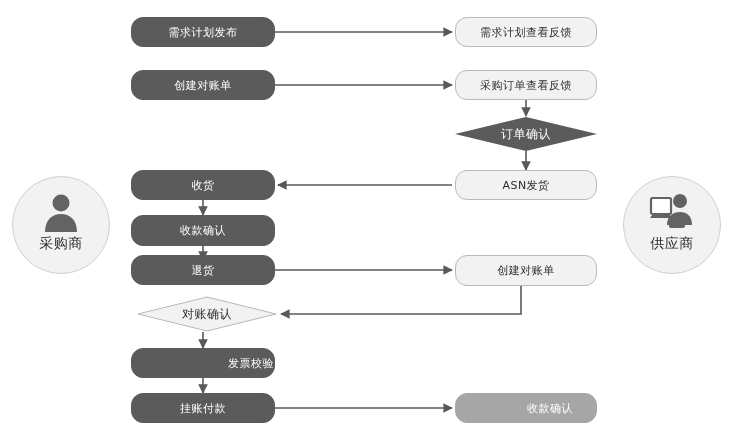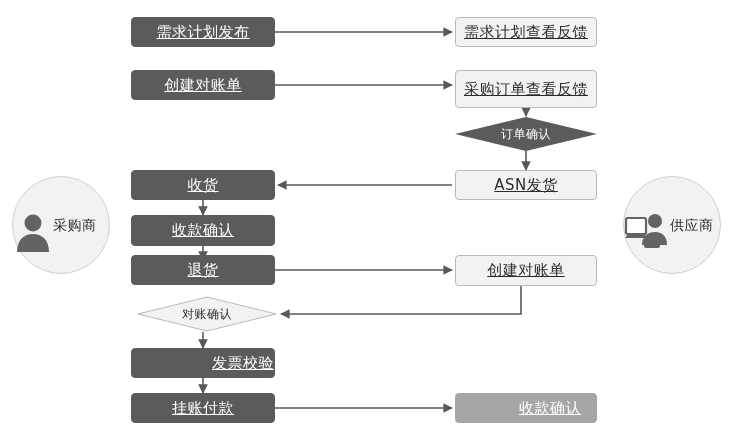--- a/index.html
+++ b/index.html
@@ -18,26 +18,25 @@
     overflow: hidden;
   }
 
   
   .node {
     position: absolute;
     box-sizing: border-box;
     display: flex;
     align-items: center;
     justify-content: center;
-    border-radius: 4px;
-    font-size: 15px;
+    border-radius: 12px;
+    font-size: 11px;
     line-height: 1;
     letter-spacing: 0.5px;
     white-space: nowrap;
-    text-decoration: underline;
   }
   .node.dark {
     background: #5b5b5b;
     color: #ffffff;
     border: 1px solid #5b5b5b;
   }
   .node.mid {
     background: #a6a6a6;
     color: #ffffff;
     border: 1px solid #a6a6a6;
@@ -87,21 +86,21 @@
 
   
   .actor {
     position: absolute;
     width: 96px;
     height: 96px;
     border-radius: 50%;
     background: #f2f2f2;
     border: 1px solid #d0d0d0;
     display: flex;
-    flex-direction: row;
+    flex-direction: column;
     align-items: center;
     justify-content: flex-start;
   }
   .actor .glyph {
     margin-top: 14px;
     height: 42px;
     display: flex;
     align-items: center;
     justify-content: center;
   }
@@ -184,21 +183,21 @@
   </div>
 
   <div class="node dark" style="left:131px; top:393px; width:144px; height:30px;">
     <span>挂账付款</span>
   </div>
 
   <div class="node light" style="left:455px; top:17px; width:142px; height:30px;">
     <span>需求计划查看反馈</span>
   </div>
 
-  <div class="node light" style="left:455px; top:70px; width:142px; height:38px;">
+  <div class="node light" style="left:455px; top:70px; width:142px; height:30px;">
     <span>采购订单查看反馈</span>
   </div>
 
   <div class="diamond dark" style="left:455px; top:117px; width:142px; height:34px;">
     <svg width="142" height="34" viewBox="0 0 142 34">
       <polygon points="71,0 142,17 71,34 0,17" fill="#5b5b5b"></polygon>
     </svg>
     <div class="dlabel">订单确认</div>
   </div>
 

